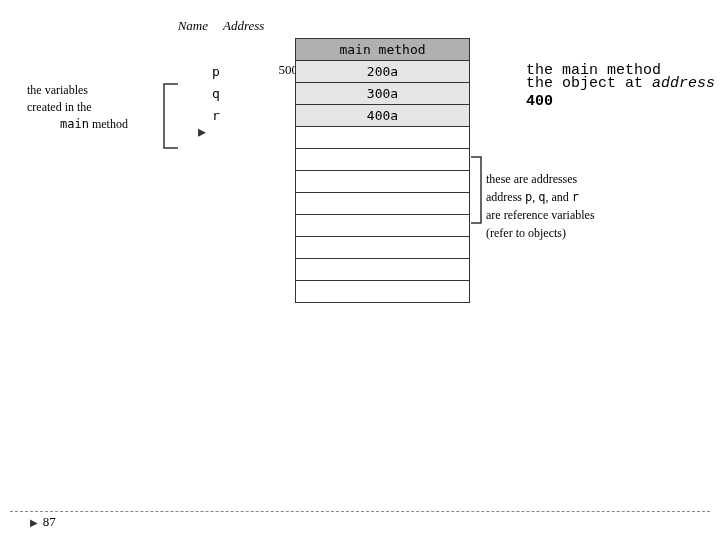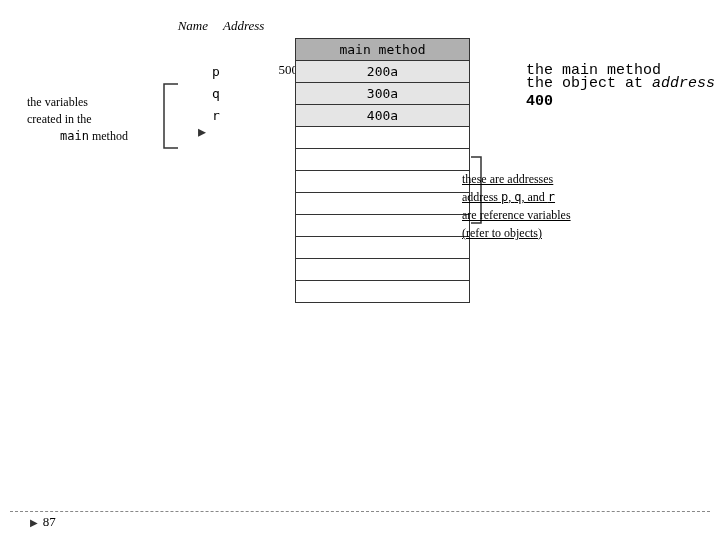--- a/index.html
+++ b/index.html
@@ -100,21 +100,20 @@
     }
 
     
     .left-annotation {
       position: absolute;
       top: 82px;
       left: 27px;
       width: 185px;
       display: flex;
       align-items: flex-start;
-      margin-top: 12px;
     }
     .annotation-text {
       font-size: 12px;
       font-family: serif;
       line-height: 1.4;
       width: 130px;
     }
     .annotation-text .code {
       font-family: monospace;
       padding-left: 33px;
@@ -151,23 +150,22 @@
       font-size: 15px;
       font-family: Liberation Mono, monospace;
       line-height: 1.2;
       margin-left: 48px;
     }
 
     
     .bottom-right-bracket {
       position: absolute;
       top: 170px;
-      left: 462px;
+      left: 486px;
       width: 220px;
-      text-decoration: underline;
     }
     .bottom-right-text {
       font-size: 12px;
       font-family: serif;
       line-height: 1.5;
     }
     .bottom-right-text .code {
       font-family: monospace;
     }
 

